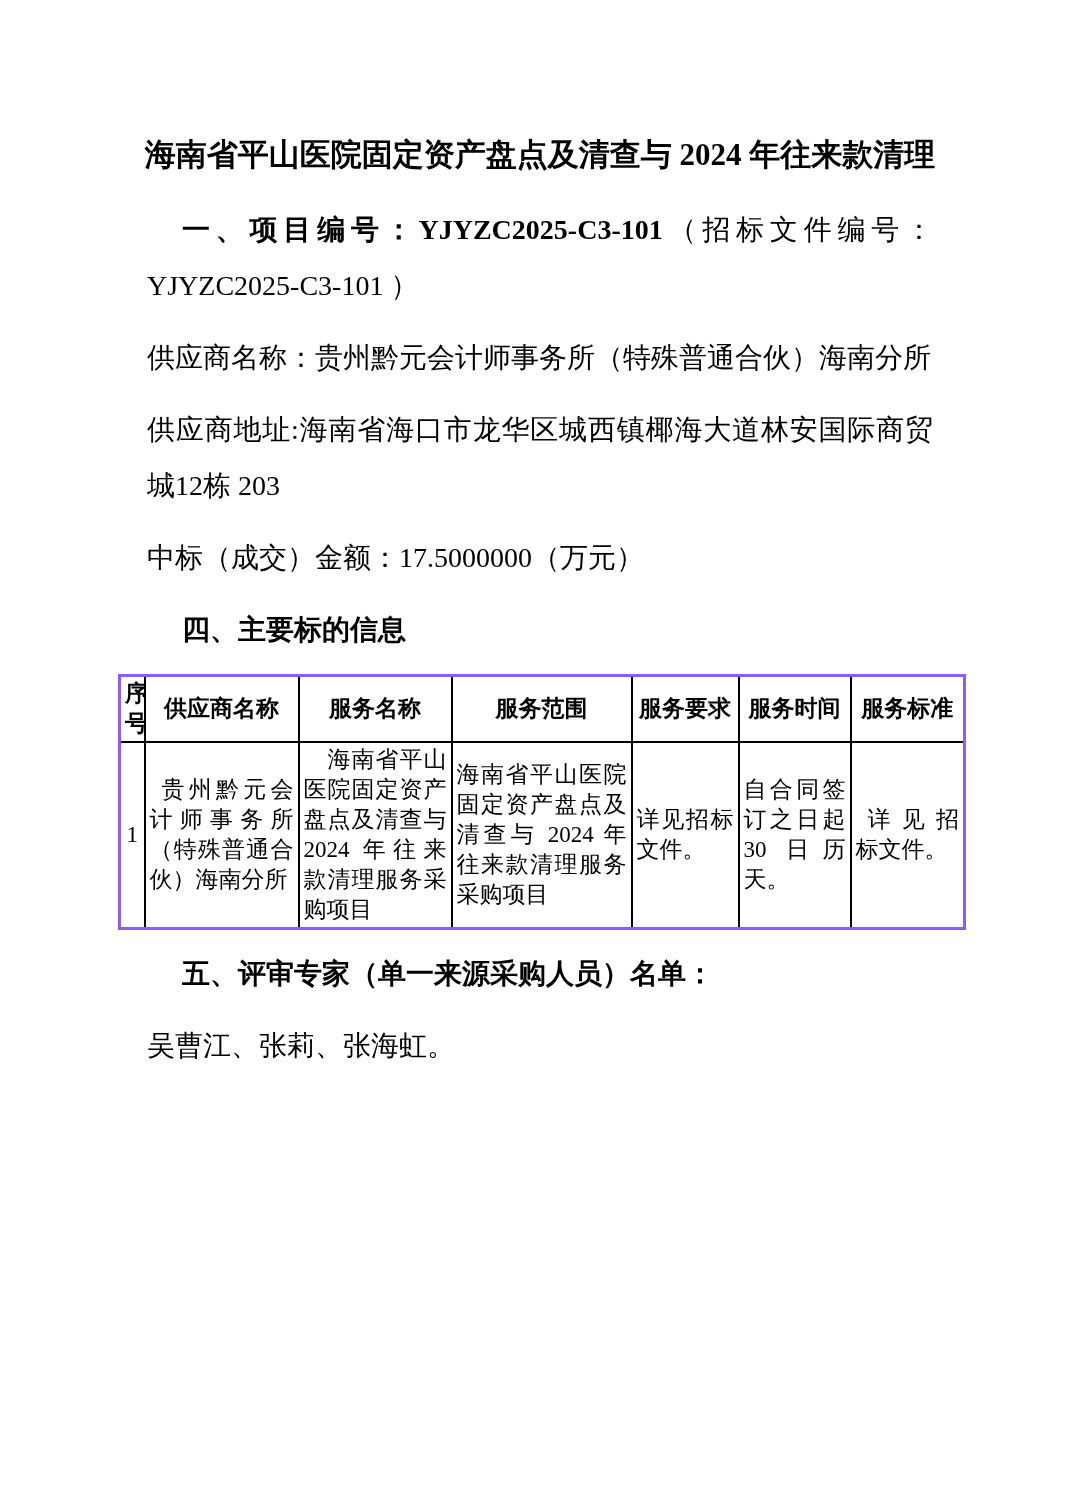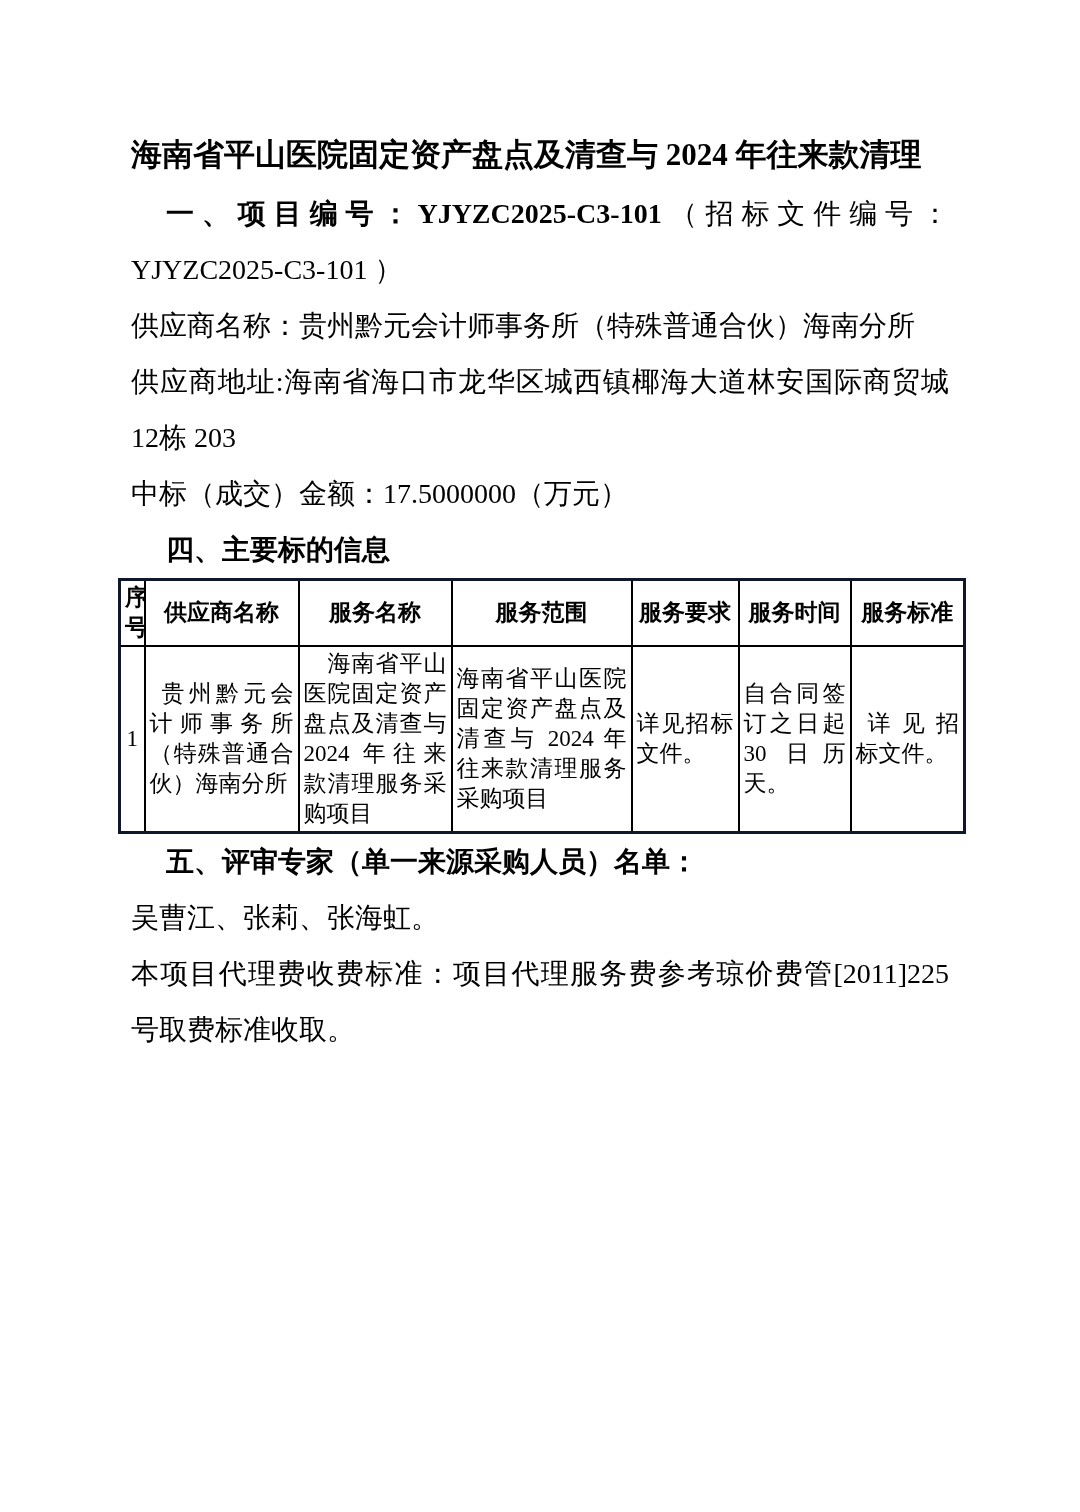--- a/index.html
+++ b/index.html
@@ -17,41 +17,42 @@
   .page {
     box-sizing: border-box;
     width: 1080px;
     height: 1512px;
     padding: 124px 131px 0 131px;
     background: #ffffff;
   }
   .doc-title {
     font-size: 31px;
     font-weight: bold;
+    text-align: center;
     line-height: 62px;
     margin: 0;
   }
   .line {
     font-size: 28px;
     line-height: 56px;
-    margin: 0;
+    margin: 16px;
     text-align: justify;
   }
   .bold {
     font-weight: bold;
   }
   .indent {
     text-indent: 35px;
   }
   .subject-table {
     border-collapse: collapse;
     table-layout: fixed;
     width: 845px;
     margin-left: -13px;
-    border: 3px solid #0f172a;
+    border: 3px solid #8b5cf6;
   }
   .subject-table th,
   .subject-table td {
     border: 2px solid #000000;
     font-size: 23px;
     line-height: 30px;
     padding: 2px 4px;
     vertical-align: middle;
     overflow: hidden;
   }
@@ -121,16 +122,15 @@
         <td class="ti-small">详见招标文件。</td>
       </tr>
     </tbody>
   </table>
 
   <p class="line indent bold">五、评审专家（单一来源采购人员）名单：</p>
 
   <p class="line">吴曹江、张莉、张海虹。</p>
 
 
-  <p class="line">本项目代理费收费标准：项目代理服务费参考琼价费管[2011]225 号取费标准收取。</p>
 
 
 </div>
 
 </body></html>

